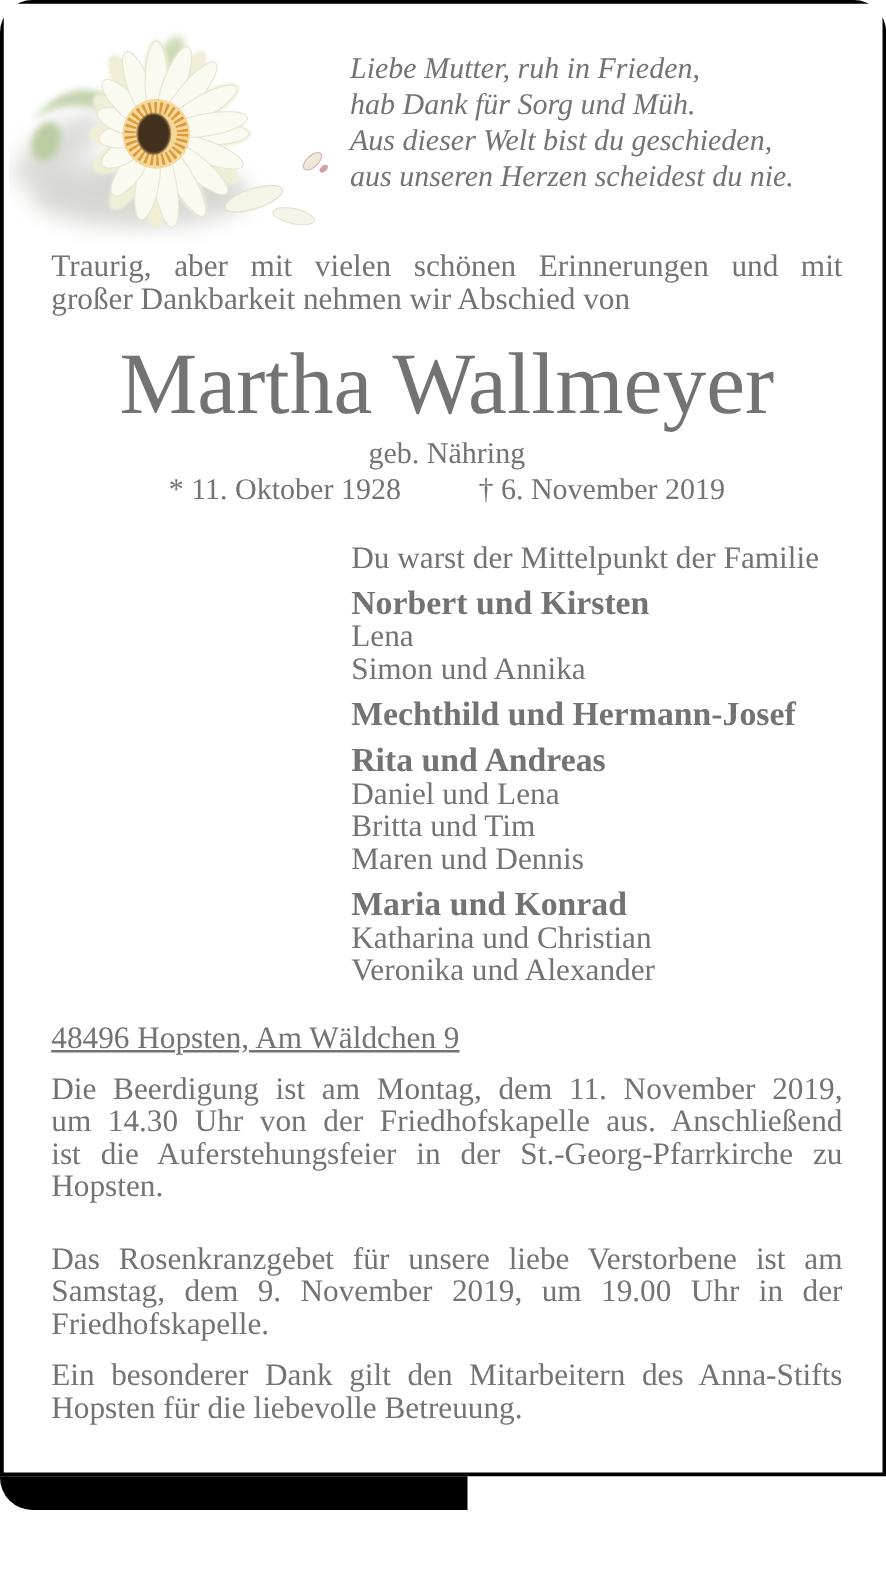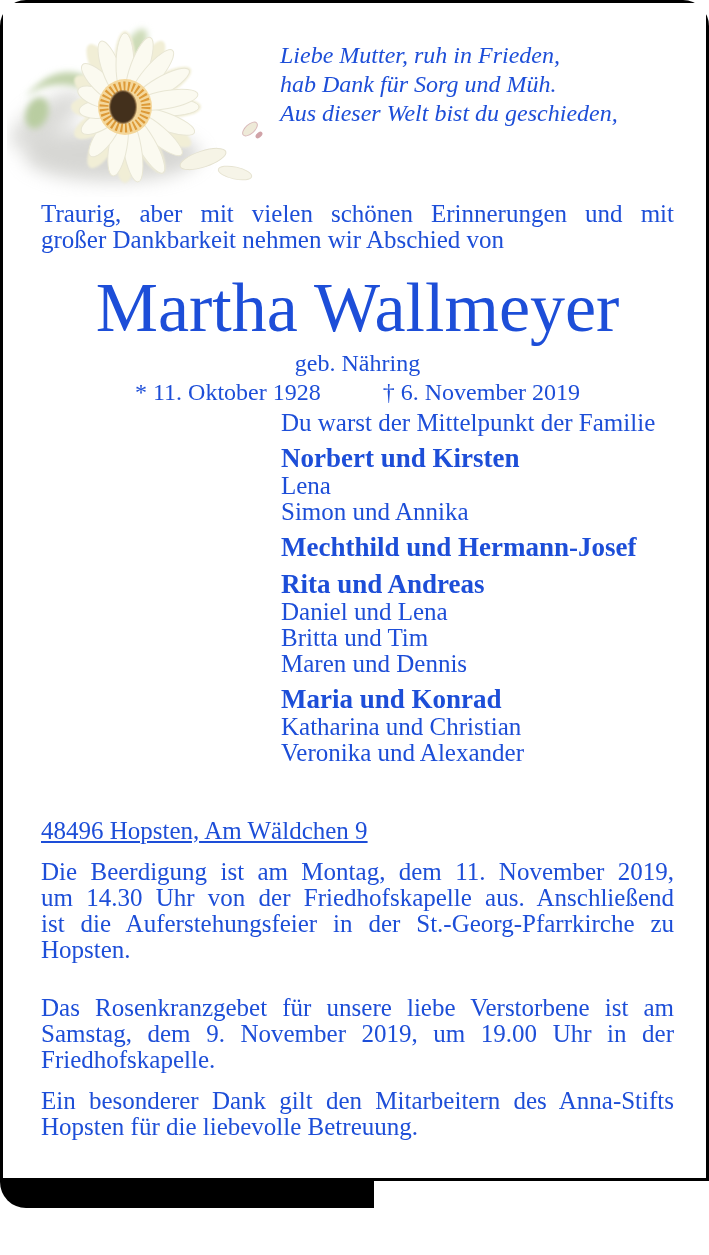--- a/index.html
+++ b/index.html
@@ -1,33 +1,33 @@
 <!DOCTYPE html>
 <html><head>
 <meta charset="utf-8">
 <style>
   html,body{margin:0;padding:0;background:#ffffff;}
   .stage{
     position:relative;width:709px;height:1208px;background:#ffffff;overflow:hidden;
-    font-family:"Liberation Serif", serif;color:#1d4ed8;border-radius:26px;
+    font-family:"Liberation Serif", serif;color:#737373;border-radius:26px;
   }
   .card{
     position:absolute;left:0;top:0;width:709px;height:1181px;
     background:#ffffff;border:3px solid #000;box-sizing:border-box;
   }
   .abs{position:absolute;}
   .flower{left:4px;top:4px;width:272px;height:190px;}
   .poem{left:277px;top:38px;font-style:italic;font-size:24px;line-height:29px;white-space:nowrap;}
   .intro{left:38px;top:198px;width:633px;font-size:25px;line-height:26px;}
   .jl{text-align:justify;text-align-last:justify;}
   .jl-end{text-align:left;text-align-last:left;}
   .name{left:0;top:270px;width:709px;text-align:center;font-size:70px;line-height:70px;}
   .maiden{left:0;top:348px;width:709px;text-align:center;font-size:24px;line-height:24px;}
   .dates{left:0;top:376px;width:709px;display:flex;justify-content:center;gap:62px;font-size:24px;line-height:26px;}
-  .family{left:278px;top:406px;font-size:25px;line-height:26px;white-space:nowrap;}
+  .family{left:278px;top:430px;font-size:25px;line-height:26px;white-space:nowrap;}
   .fam-intro{line-height:27px;}
   .fam-bold{font-weight:bold;font-size:27px;line-height:29px;margin-top:8px;}
   .address{left:38px;top:815px;font-size:25px;line-height:26px;text-decoration:underline;}
   .para{left:38px;width:633px;font-size:25px;line-height:26px;}
   .para-funeral{top:856px;}
   .para-rosary{top:992px;}
   .para-thanks{top:1085px;}
   .redaction{left:0;top:1181px;width:374px;height:74px;background:#000;}
 </style>
 </head>
@@ -102,20 +102,21 @@
         <ellipse cx="228" cy="166" rx="17" ry="6" transform="rotate(12 228 166)" fill="#f6f4e8" stroke="#e6e3d1"></ellipse>
         <ellipse cx="243" cy="122" rx="9" ry="4.5" transform="rotate(-42 243 122)" fill="#eeead8" stroke="#d9b9b9"></ellipse>
         <ellipse cx="252" cy="128" rx="4" ry="2.5" transform="rotate(-42 252 128)" fill="#d1a3a8"></ellipse>
       </g>
     </svg>
 
     <div class="abs poem">
       <div>Liebe Mutter, ruh in Frieden,</div>
       <div>hab Dank für Sorg und Müh.</div>
       <div>Aus dieser Welt bist du geschieden,</div>
+      <div>aus unseren Herzen scheidest du nie.</div>
     </div>
 
     <div class="abs intro">
       <div class="jl">Traurig, aber mit vielen schönen Erinnerungen und mit</div>
       <div class="jl-end">großer Dankbarkeit nehmen wir Abschied von</div>
     </div>
 
     <div class="abs name">Martha Wallmeyer</div>
     <div class="abs maiden">geb. Nähring</div>
     <div class="abs dates">

